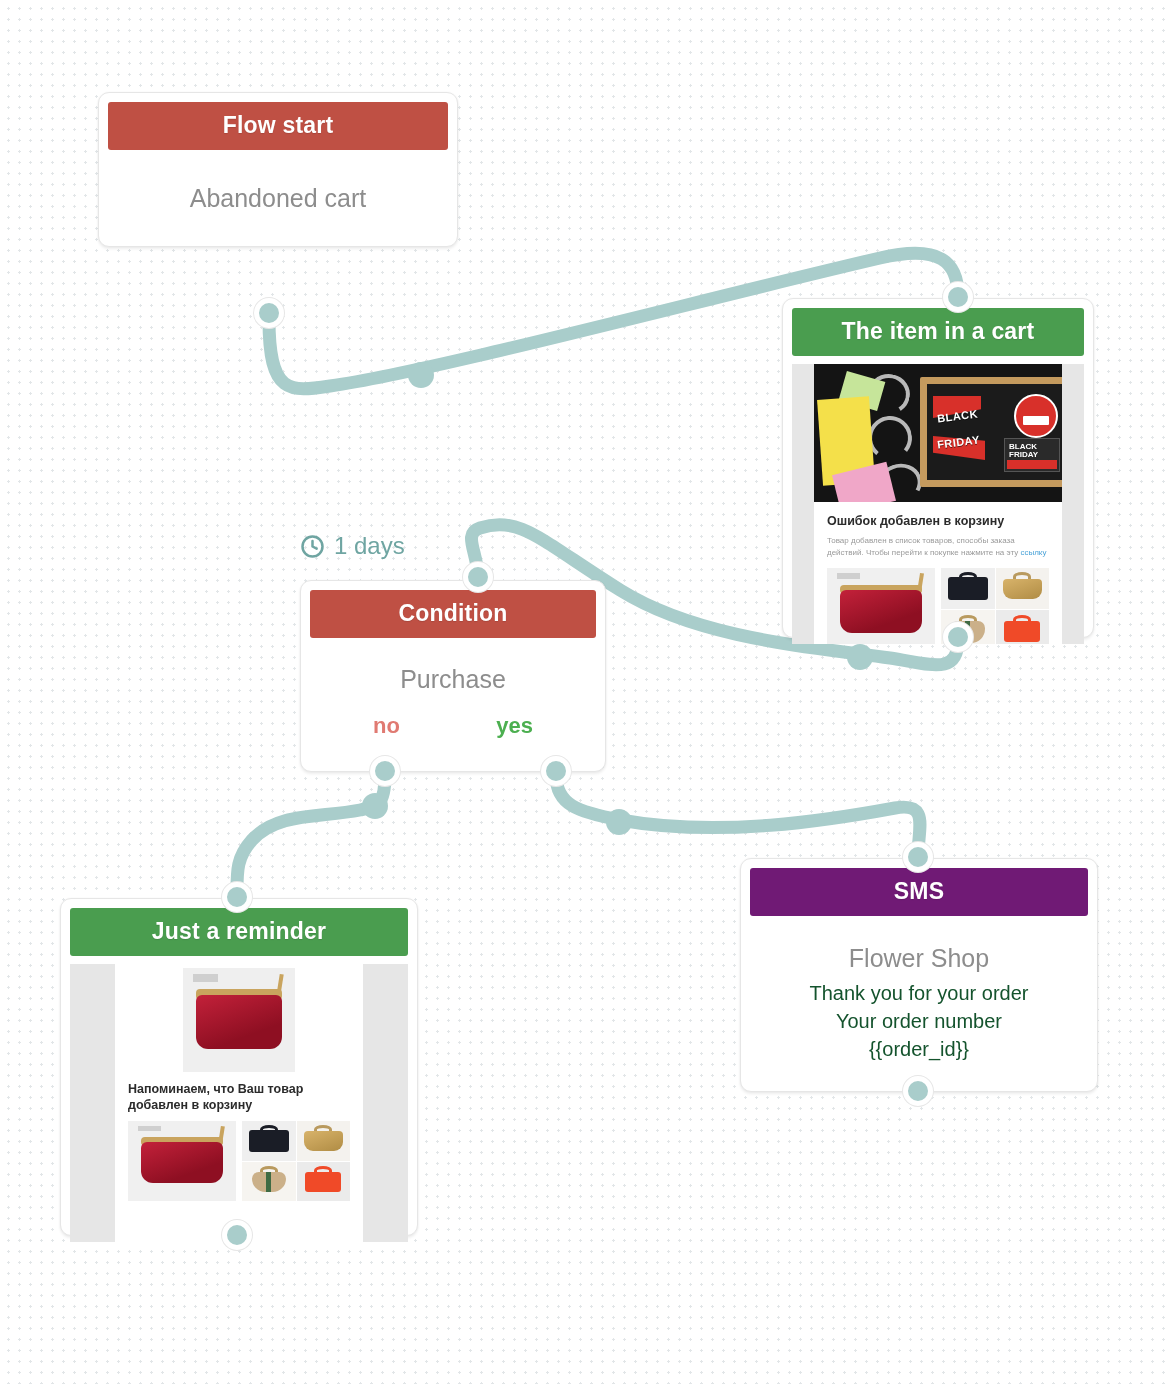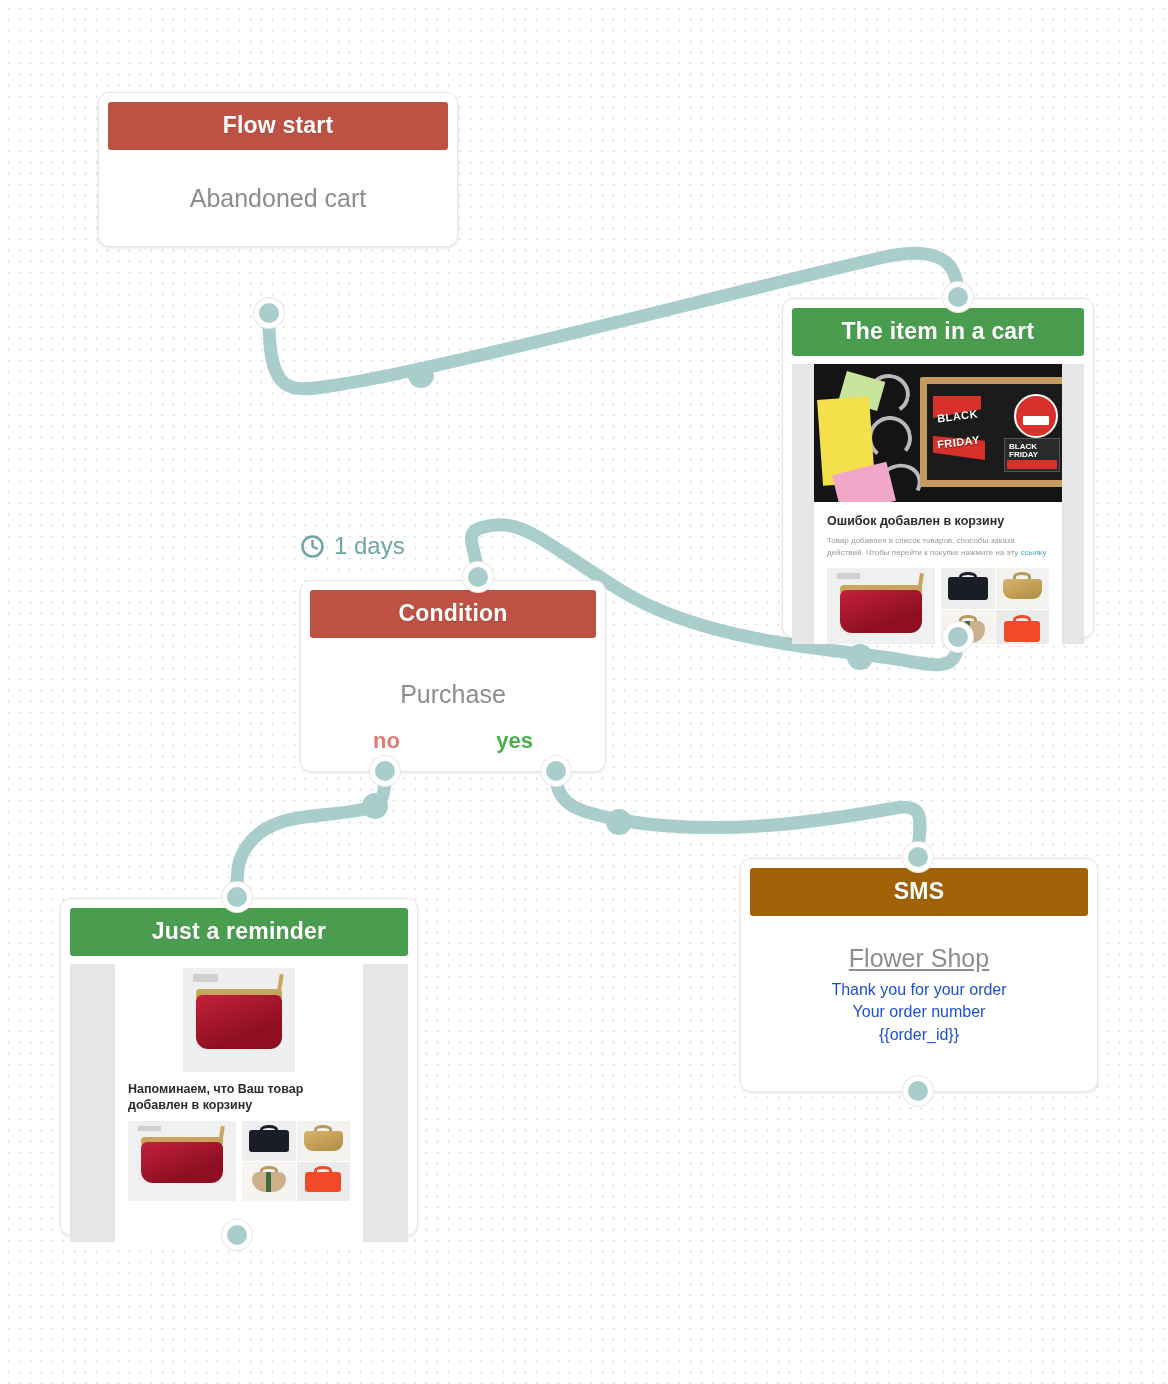--- a/index.html
+++ b/index.html
@@ -47,21 +47,21 @@
     color: #ffffff;
     font-weight: bold;
     letter-spacing: 0.2px;
     line-height: 1;
     padding: 12px 6px 13px 6px;
     font-size: 23px;
     text-shadow: 0 1px 1px rgba(0,0,0,0.12);
   }
   .hdr-red   { background: #bf5044; }
   .hdr-green { background: #4a9d4f; }
-  .hdr-teal  { background: #a16207; }
+  .hdr-teal  { background: #701a75; }
 
   .node-body {
     padding: 12px 10px 10px 10px;
     text-align: center;
   }
 
   .body-title {
     color: #8d8d8d;
     font-size: 25px;
     padding: 22px 0 28px 0;
@@ -105,25 +105,24 @@
   }
   .branch-no  { color: #e07a72; left: 62px; }
   .branch-yes { color: #4caf50; right: 62px; }
 
   
   .sms-shop {
     color: #8d8d8d;
     font-size: 25px;
     padding-top: 16px;
     padding-bottom: 6px;
-    text-decoration: underline;
   }
   .sms-line {
-    color: #1d4ed8;
-    font-size: 16px;
+    color: #14532d;
+    font-size: 20px;
     line-height: 1.40;
   }
 
   
   .mail-preview {
     margin: 8px 9px 9px 9px;
     background: #e6e6e6;
     overflow: hidden;
     position: relative;
   }
@@ -465,21 +464,21 @@
       <svg width="25" height="25" viewBox="0 0 24 24">
         <circle cx="12" cy="12" r="9.6" fill="none" stroke="#6fa5a2" stroke-width="2.4"></circle>
         <path d="M12 6.6 L12 12 L16 14" fill="none" stroke="#6fa5a2" stroke-width="2.4" stroke-linecap="round" stroke-linejoin="round"></path>
       </svg>
     </span>
     <span>1 days</span>
   </div>
 
   <div class="node" style="left:300px; top:580px; width:306px; height:192px;">
     <div class="node-header hdr-red">Condition</div>
-    <div class="node-body" style="padding-top:26px;">
+    <div class="node-body" style="padding-top:11px;">
       <div class="body-title" style="padding:16px 0 10px 0;">Purchase</div>
       <div class="branch-row">
         <span class="branch-label branch-no">no</span>
         <span class="branch-label branch-yes">yes</span>
       </div>
     </div>
   </div>
   <div class="port" style="left:463px; top:562px;"></div>
   <div class="port" style="left:370px; top:756px;"></div>
   <div class="port" style="left:541px; top:756px;"></div>

